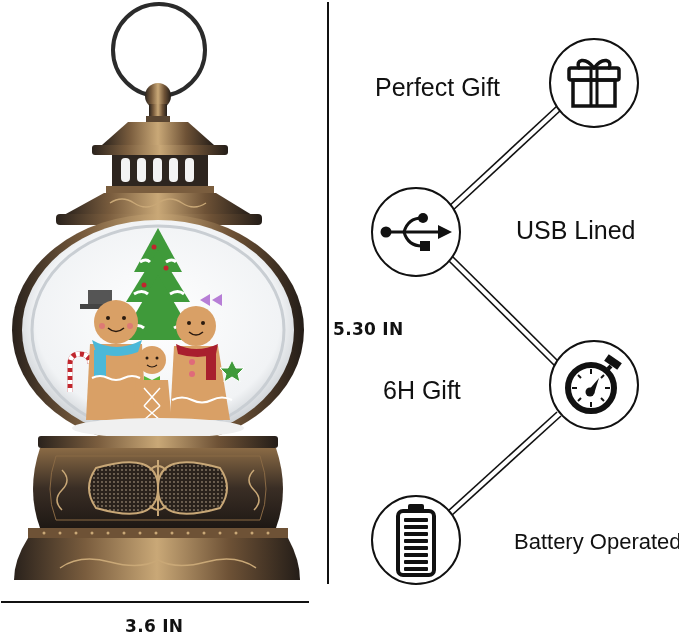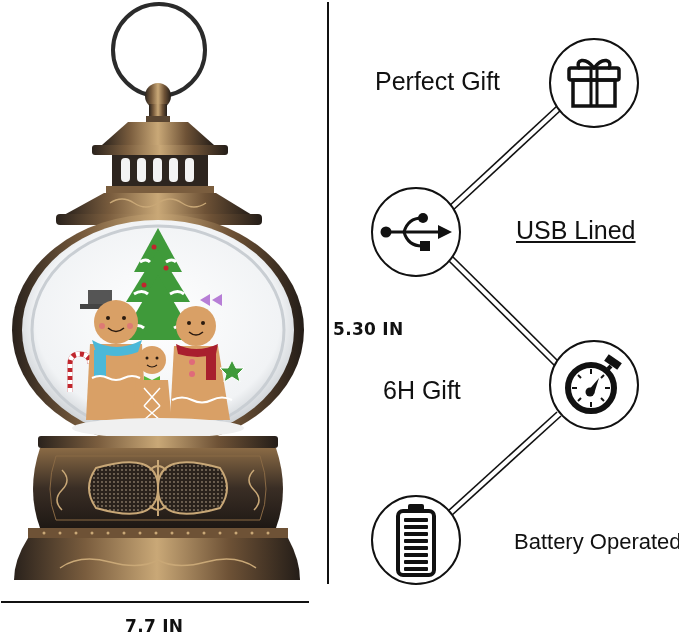--- a/index.html
+++ b/index.html
@@ -17,22 +17,22 @@
 
     .feature-circle { position: absolute; width: 90px; height: 90px; border: 2px solid #111; border-radius: 50%; background: #fff; display: flex; align-items: center; justify-content: center; }
     .feature-circle svg { display: block; }
     .feature-label { position: absolute; font-family: "Liberation Sans", sans-serif; font-size: 25px; color: #111; white-space: nowrap; }
 
     .fc-gift { left: 549px; top: 38px; }
     .fc-usb { left: 371px; top: 187px; }
     .fc-timer { left: 549px; top: 340px; }
     .fc-battery { left: 371px; top: 495px; }
 
-    .fl-gift { left: 375px; top: 67px; }
-    .fl-usb { left: 516px; top: 216px; text-decoration: underline; }
+    .fl-gift { left: 375px; top: 73px; }
+    .fl-usb { left: 516px; top: 216px; }
     .fl-timer { left: 383px; top: 376px; }
     .fl-battery { left: 514px; top: 529px; font-size: 22px; }
   </style>
 </head>
 <body>
 
 <div class="product">
   <svg width="320" height="600" viewBox="0 0 320 600">
     <defs>
       <linearGradient id="bronze" x1="0" y1="0" x2="1" y2="0">
@@ -168,21 +168,21 @@
         <circle cx="268" cy="533" r="1.5"></circle>
     </g>
     <path d="M28 538 L288 538 Q300 560 300 580 L14 580 Q14 560 28 538 Z" fill="url(#bronze)"></path>
     <path d="M60 568 q20 -14 50 -6 q30 8 48 -2 q18 10 48 2 q30 -8 50 6" stroke="#c9a877" stroke-width="1.5" fill="none"></path>
   </svg>
 </div>
 
 <div class="dim-line-v"></div>
 <div class="dim-height">5.30 IN</div>
 <div class="dim-line-h"></div>
-<div class="dim-width">7.7 IN</div>
+<div class="dim-width">3.6 IN</div>
 
 <svg class="connectors" width="679" height="638" viewBox="0 0 679 638">
   <g stroke="#111" stroke-width="1.6" fill="none">
 
     <line x1="557" y1="106" x2="447" y2="208"></line>
     <line x1="561" y1="110" x2="451" y2="212"></line>
 
     <line x1="448" y1="260" x2="557" y2="368"></line>
     <line x1="452" y1="256" x2="561" y2="364"></line>
 

